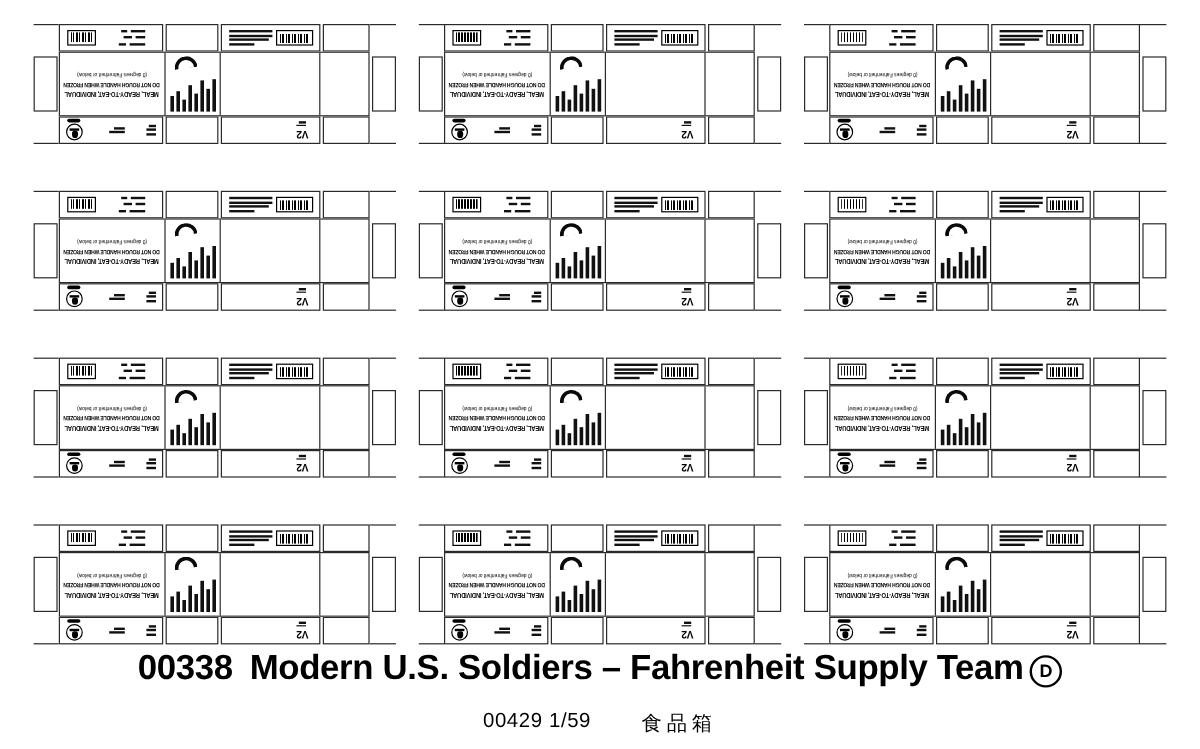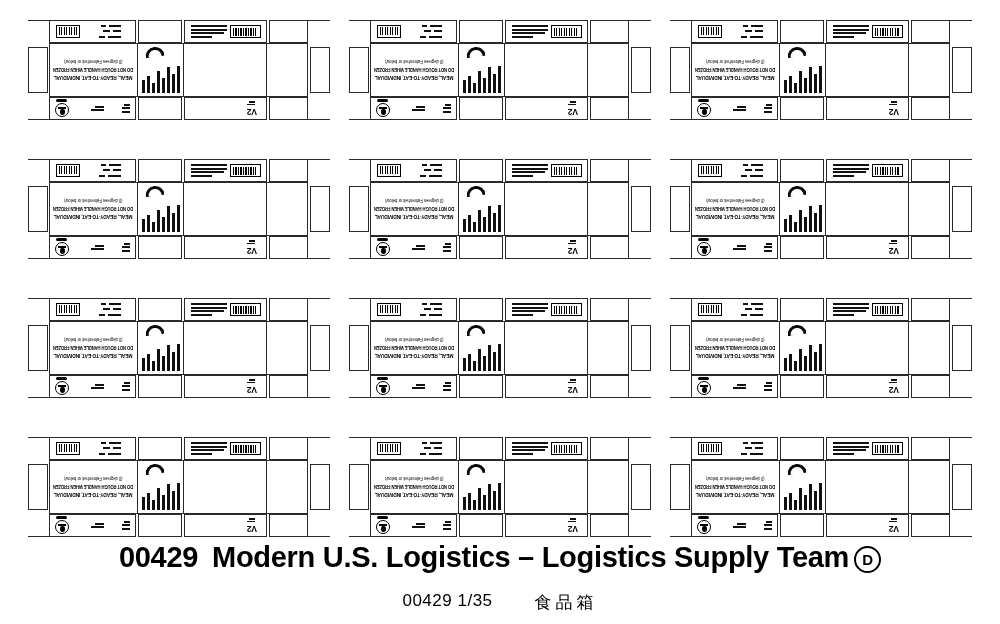--- a/index.html
+++ b/index.html
@@ -1331,21 +1331,21 @@
                 <div class="mline" style="width: 6px;"></div>
               </div>
           </div>
         </div>
         <div class="flap fC2"></div>
       </div>
     </div>
   </div>
 
   <div id="title">
-    <span class="sp">00429</span><span>Modern U.S. Logistics – Logistics Supply Team</span><span class="circle-d">D</span>
+    <span class="sp">00338</span><span>Modern U.S. Soldiers – Fahrenheit Supply Team</span><span class="circle-d">D</span>
   </div>
 
   <div id="subtitle">
-    <span>00429 1/35</span>
+    <span>00429 1/59</span>
     <span class="cjk">食品箱</span>
   </div>
 
 </div>
 
 </body></html>

